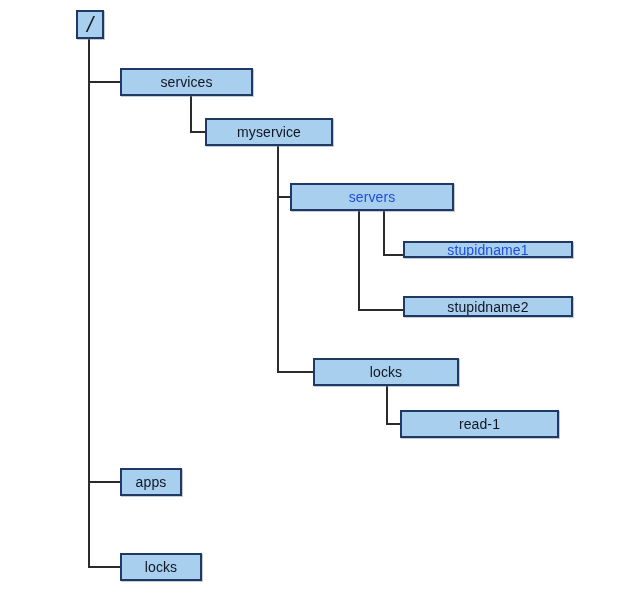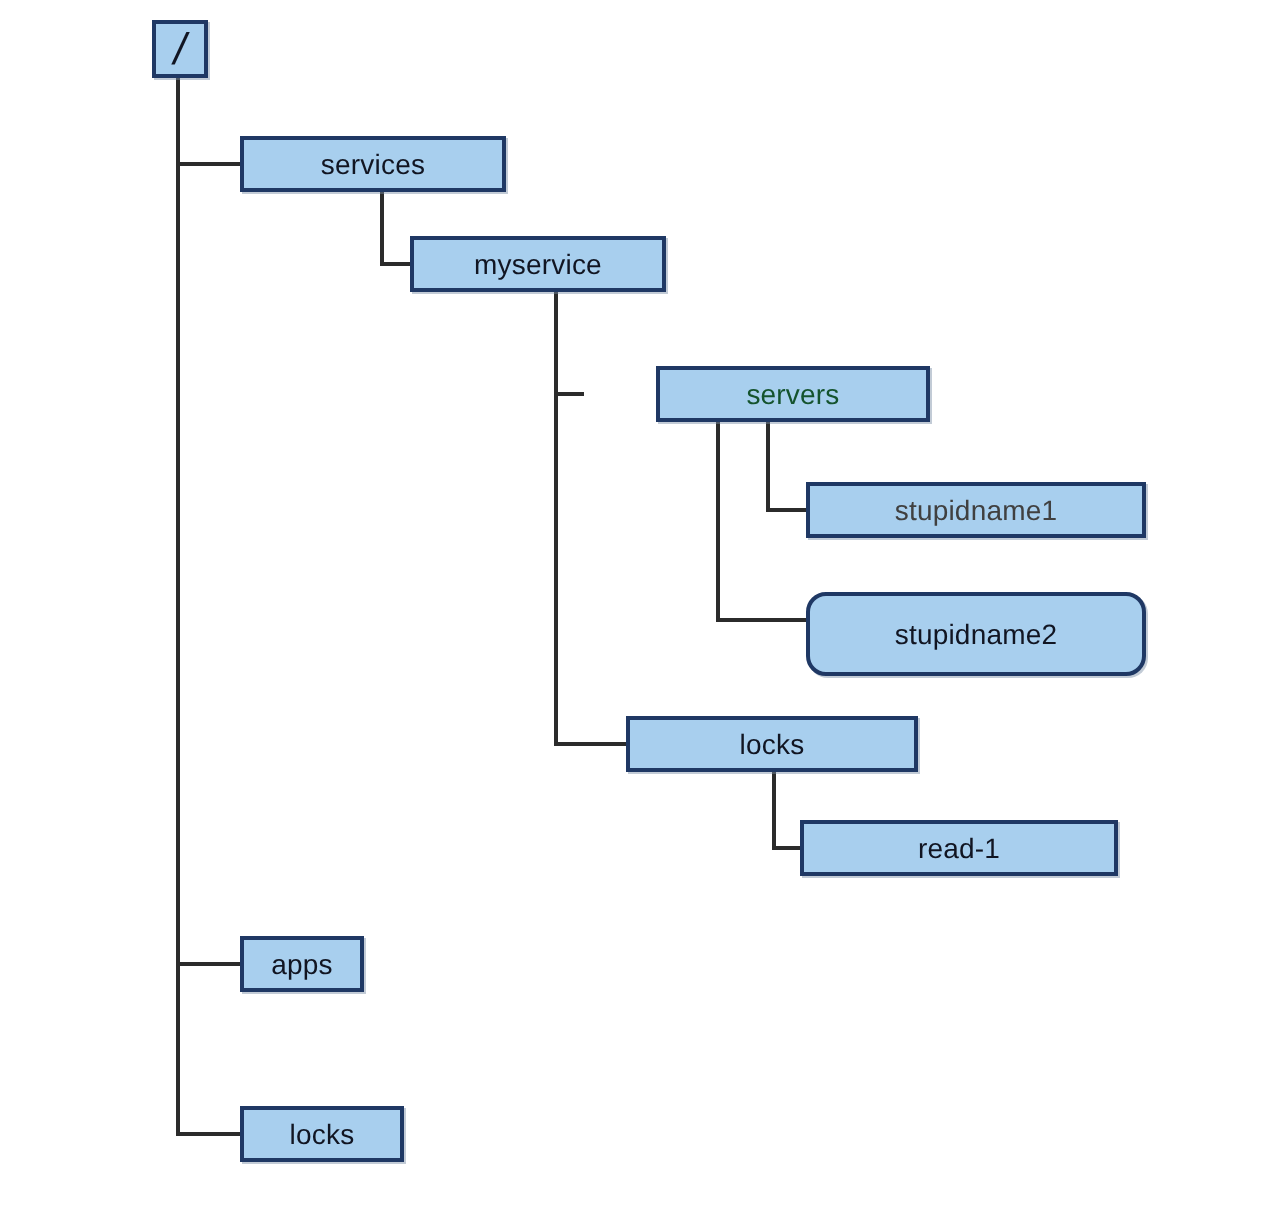--- a/index.html
+++ b/index.html
@@ -64,21 +64,21 @@
       <div class="edge h" style="left: 383px; top: 254px; width: 22px; background: rgb(43, 43, 43);"></div>
       <div class="edge v" style="left: 358px; top: 211px; height: 100px; background: rgb(43, 43, 43);"></div>
       <div class="edge h" style="left: 358px; top: 309px; width: 47px; background: rgb(43, 43, 43);"></div>
       <div class="edge v" style="left: 386px; top: 386px; height: 38px; background: rgb(43, 43, 43);"></div>
       <div class="edge h" style="left: 386px; top: 423px; width: 16px; background: rgb(43, 43, 43);"></div>
     </div>
   <div id="node-layer">
       <div class="node root" style="left: 76px; top: 10px; width: 28px; height: 29px; background: rgb(168, 207, 238); border-color: rgb(31, 56, 100); color: rgb(17, 21, 34);">/</div>
       <div class="node" style="left: 120px; top: 68px; width: 133px; height: 28px; background: rgb(168, 207, 238); border-color: rgb(31, 56, 100); color: rgb(17, 21, 34);">services</div>
       <div class="node" style="left: 205px; top: 118px; width: 128px; height: 28px; background: rgb(168, 207, 238); border-color: rgb(31, 56, 100); color: rgb(17, 21, 34);">myservice</div>
-      <div class="node" style="left: 290px; top: 183px; width: 137px; height: 28px; background: rgb(168, 207, 238); border-color: rgb(31, 56, 100); color: #14532d; margin-left: 38px;">servers</div>
-      <div class="node" style="left: 403px; top: 241px; width: 170px; height: 28px; background: rgb(168, 207, 238); border-color: rgb(31, 56, 100); color: #404040;">stupidname1</div>
-      <div class="node" style="left: 403px; top: 296px; width: 170px; height: 42px; background: rgb(168, 207, 238); border-color: rgb(31, 56, 100); color: rgb(17, 21, 34); border-radius: 10px;">stupidname2</div>
+      <div class="node" style="left: 290px; top: 183px; width: 164px; height: 28px; background: rgb(168, 207, 238); border-color: rgb(31, 56, 100); color: #1d4ed8;">servers</div>
+      <div class="node" style="left: 403px; top: 241px; width: 170px; height: 17px; background: rgb(168, 207, 238); border-color: rgb(31, 56, 100); color: #1d4ed8;">stupidname1</div>
+      <div class="node" style="left: 403px; top: 296px; width: 170px; height: 21px; background: rgb(168, 207, 238); border-color: rgb(31, 56, 100); color: rgb(17, 21, 34);">stupidname2</div>
       <div class="node" style="left: 313px; top: 358px; width: 146px; height: 28px; background: rgb(168, 207, 238); border-color: rgb(31, 56, 100); color: rgb(17, 21, 34);">locks</div>
       <div class="node" style="left: 400px; top: 410px; width: 159px; height: 28px; background: rgb(168, 207, 238); border-color: rgb(31, 56, 100); color: rgb(17, 21, 34);">read-1</div>
       <div class="node" style="left: 120px; top: 468px; width: 62px; height: 28px; background: rgb(168, 207, 238); border-color: rgb(31, 56, 100); color: rgb(17, 21, 34);">apps</div>
       <div class="node" style="left: 120px; top: 553px; width: 82px; height: 28px; background: rgb(168, 207, 238); border-color: rgb(31, 56, 100); color: rgb(17, 21, 34);">locks</div>
     </div>
 </div>
 
 </body></html>

